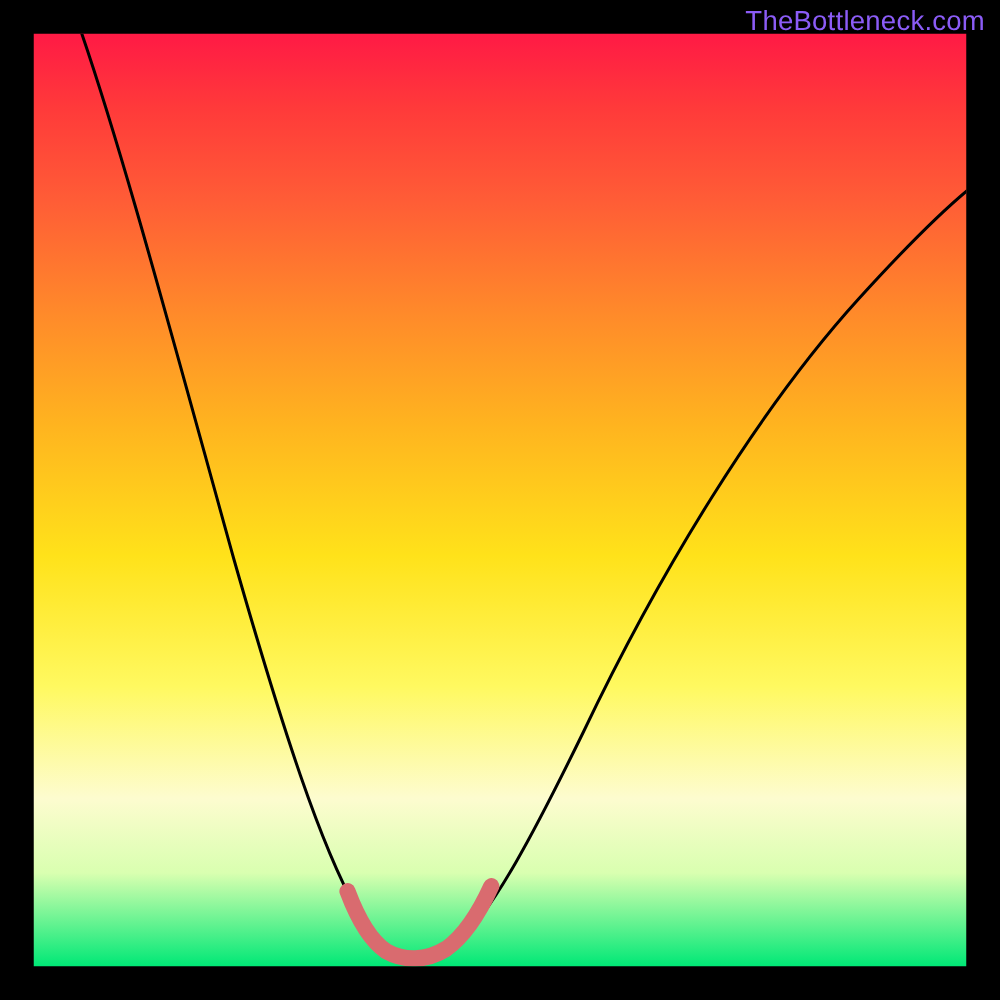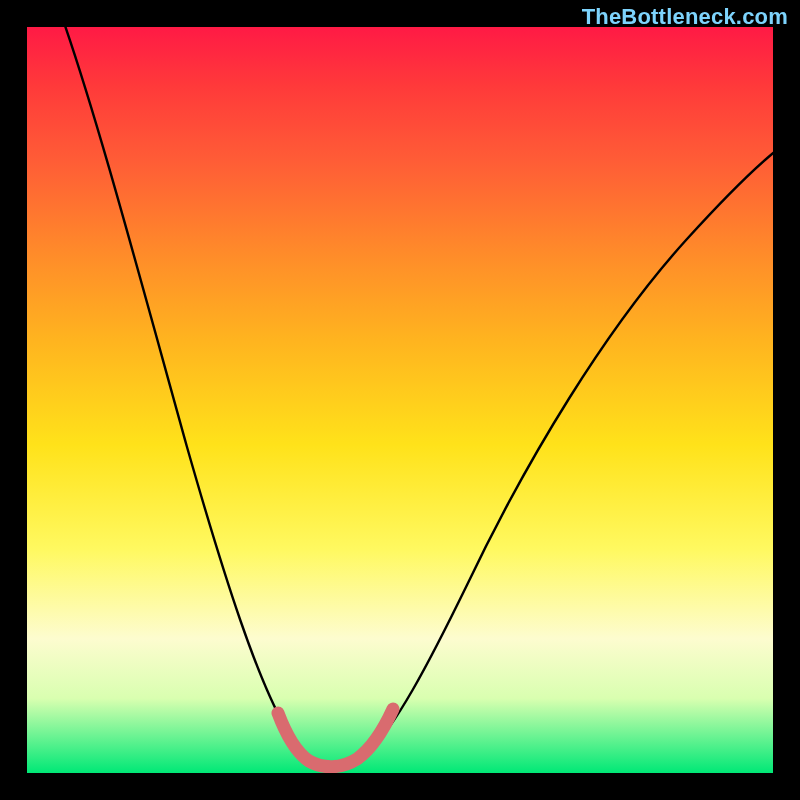--- a/index.html
+++ b/index.html
@@ -33,24 +33,24 @@
       #fff960 70%,
       #fdfccf 82%,
       #d9ffb0 90%,
       #00e876 100%
     );
   }
   .watermark {
     position: absolute;
     top: 4px;
     right: 12px;
-    color: #7dd3fc;
+    color: #8b5cf6;
     font-size: 22px;
     letter-spacing: 0.2px;
-    font-weight: 700;
+    font-weight: 400;
     user-select: none;
     text-align: center;
   }
   svg.curve {
     position: absolute;
     inset: 0;
   }
 </style>
 </head>
 <body>

